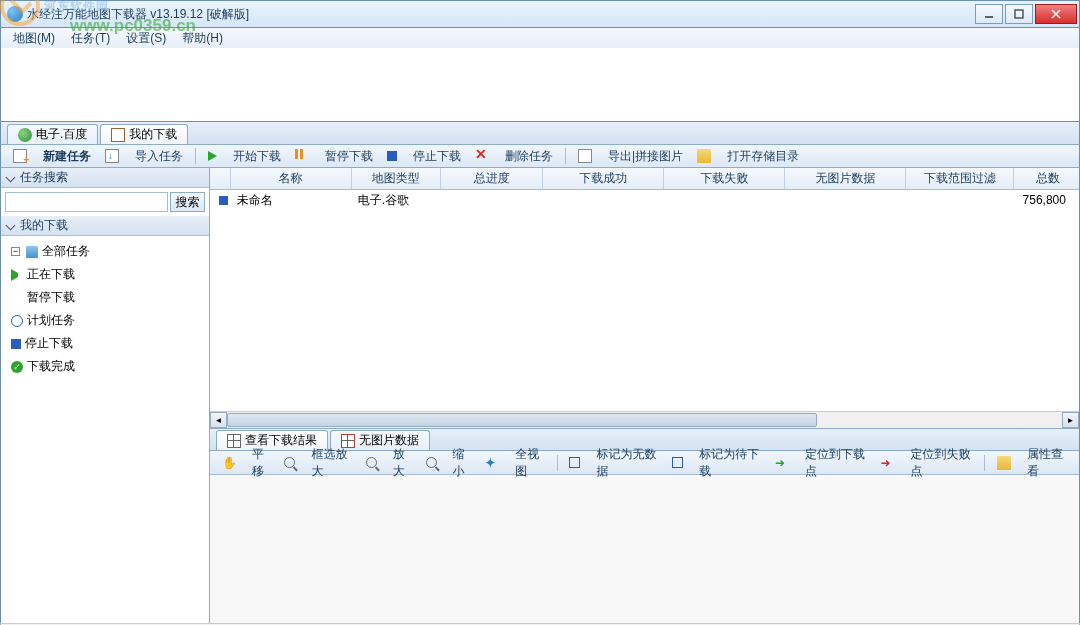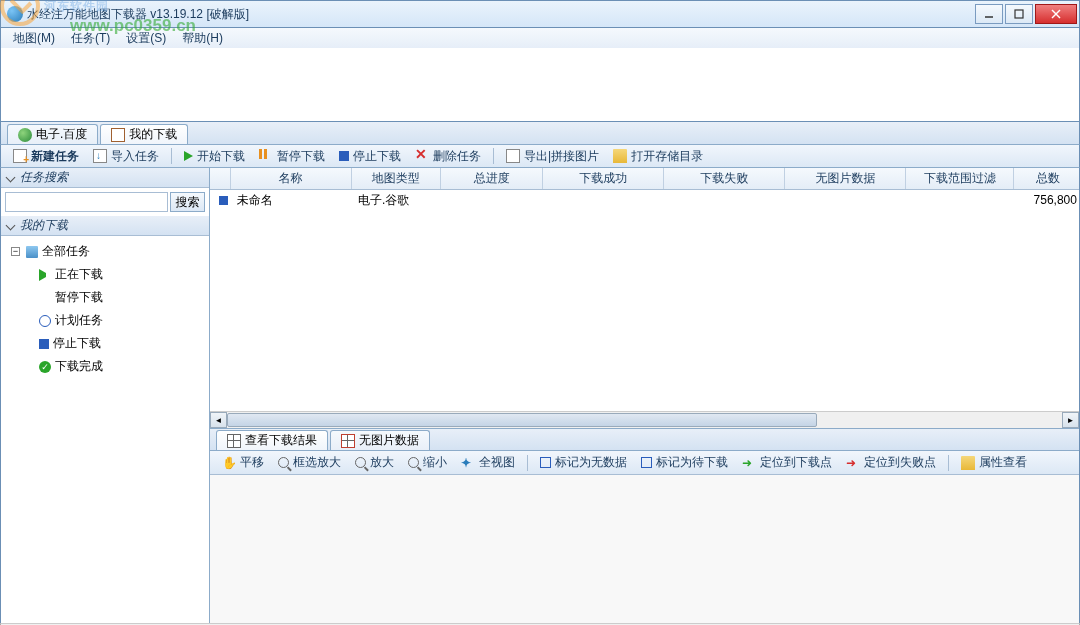--- a/index.html
+++ b/index.html
@@ -32,21 +32,21 @@
 .mtab.active { background: linear-gradient(#fff, #f0f5fb); }
 .tabicon { width: 14px; height: 14px; display: inline-block; }
 .globe-icon { background: radial-gradient(circle at 35% 35%, #8ed47c, #2a8a3a); border-radius: 50%; }
 .list-icon { background: #fff; border: 1px solid #a06030; }
 
 
 .toolbar { height: 24px; background: linear-gradient(#f1f6fc, #dce8f5); border: 1px solid #8cabc9; border-left: 1px solid #6b8fb5; border-right: 1px solid #6b8fb5; display: flex; align-items: center; padding: 0 6px; gap: 2px; }
 .tbtn { height: 20px; padding: 0 6px; display: flex; align-items: center; gap: 4px; cursor: pointer; border-radius: 2px; }
 .tsep { width: 1px; height: 16px; background: #a8bdd4; margin: 0 4px; }
 .ticon { width: 14px; height: 14px; display: inline-block; flex-shrink: 0; }
-.tlabel { color: #1a3a5c; }
+.tlabel { color: #1a3a5c; margin-left: 12px; }
 .tlabel.bold { font-weight: bold; }
 
 
 .icon-new { background: #fff; border: 1px solid #888; position: relative; }
 .icon-new::after { content: "+"; position: absolute; right: -3px; bottom: -3px; color: #e89020; font-weight: bold; font-size: 10px; }
 .icon-import { background: #fff; border: 1px solid #888; position: relative; }
 .icon-import::after { content: "↓"; position: absolute; left: 2px; top: 0; color: #2a7dbb; font-size: 10px; font-weight: bold; }
 .icon-play { width: 0; height: 0; border-left: 9px solid #2aa52a; border-top: 5px solid transparent; border-bottom: 5px solid transparent; }
 .icon-pause { display: flex; gap: 2px; }
 .icon-pause::before, .icon-pause::after { content: ""; width: 3px; height: 10px; background: #e89020; }
@@ -63,29 +63,29 @@
 .icon-fullview { color: #2a7dbb; font-size: 12px; font-weight: bold; }
 .icon-target { width: 11px; height: 11px; border: 1.5px solid #2a5dbb; position: relative; }
 .icon-arrow-r { color: #2aa52a; font-size: 12px; }
 .icon-arrow-r.red { color: #d62e2e; }
 
 
 .mainbody { display: flex; height: 455px; border-left: 1px solid #6b8fb5; border-right: 1px solid #6b8fb5; }
 
 
 .sidebar { width: 209px; border-right: 1px solid #8cabc9; display: flex; flex-direction: column; background: #fff; }
-.sidehead { height: 20px; background: linear-gradient(#e8eff8, #d4e2f2); border-bottom: 1px solid #a8bdd4; display: flex; align-items: center; padding-left: 6px; color: #1a3a5c; font-style: italic; }
+.sidehead { height: 20px; background: linear-gradient(#e8eff8, #d4e2f2); border-bottom: 1px solid #a8bdd4; display: flex; align-items: center; padding-left: 6px; color: #1a3a5c; }
 .sidehead.expand::before { content: ""; width: 6px; height: 6px; border-left: 1px solid #555; border-bottom: 1px solid #555; transform: rotate(-45deg); margin-right: 6px; }
 .searchrow { display: flex; padding: 4px; gap: 2px; }
 .searchrow input { flex: 1; height: 20px; border: 1px solid #a8bdd4; padding: 0 3px; }
 .searchrow button { width: 38px; height: 20px; background: linear-gradient(#f5f9fd, #dce8f5); border: 1px solid #8cabc9; cursor: pointer; }
 .tree { padding: 4px 4px 4px 10px; }
 .treenode { display: flex; align-items: center; gap: 4px; padding: 3px 0; }
 .treebox { width: 9px; height: 9px; border: 1px solid #888; display: flex; align-items: center; justify-content: center; font-size: 9px; line-height: 7px; cursor: pointer; margin-right: 2px; }
-.treechild { margin-left: 28px; }
+.treechild { }
 .nodeicon { width: 12px; height: 12px; display: inline-block; flex-shrink: 0; }
 
 
 .rightpane { flex: 1; display: flex; flex-direction: column; overflow: hidden; }
 .tableheader { height: 22px; background: linear-gradient(#f5f9fd, #e4edf7); border-bottom: 1px solid #a8bdd4; display: flex; }
 .thcell { border-right: 1px solid #c0d0e2; display: flex; align-items: center; justify-content: center; color: #1a3a5c; font-family: Liberation Mono, monospace; }
 .tablebody { flex: 1; background: #fff; overflow: hidden; position: relative; }
 .tablerow { height: 20px; display: flex; align-items: center; }
 .tdcell { display: flex; align-items: center; padding-left: 6px; }
 .hscroll { height: 17px; background: #f0f0f0; border-top: 1px solid #ccc; position: relative; }
@@ -262,21 +262,21 @@
         <div class="tdcell col-check">
             <span class="ticon icon-stop" style="width:9px;height:9px;"></span>
           </div>
         <div class="tdcell col-name">未命名</div>
         <div class="tdcell col-type">电子.谷歌</div>
         <div class="tdcell col-prog"></div>
         <div class="tdcell col-succ"></div>
         <div class="tdcell col-fail"></div>
         <div class="tdcell col-nopic"></div>
         <div class="tdcell col-filter"></div>
-        <div class="tdcell col-total" style="justify-content:flex-end;padding-right:2px;">756,800</div>
+        <div class="tdcell col-total" style="justify-content:flex-end;padding-right:13px;">756,800</div>
       </div>
     </div>
     <div class="hscroll">
       <div class="hscroll-btn" style="left:0;">◄</div>
       <div class="hscroll-thumb"></div>
       <div class="hscroll-btn" style="right:0;">►</div>
     </div>
 
     <div class="bottompanel">
       <div class="btabsrow">

